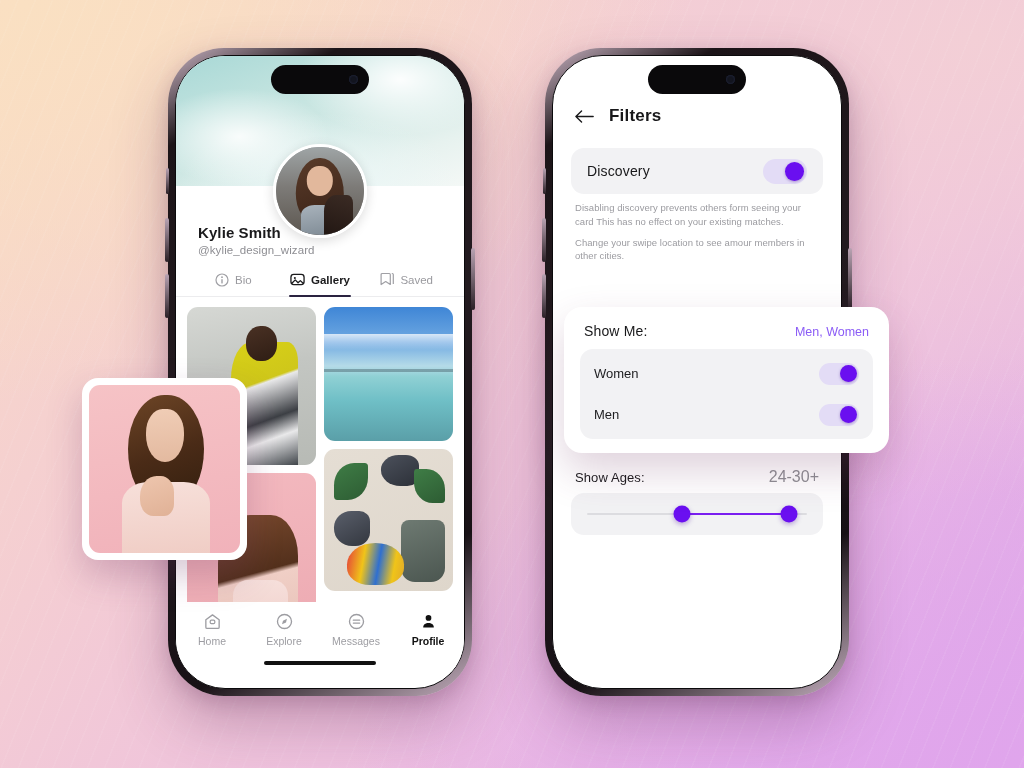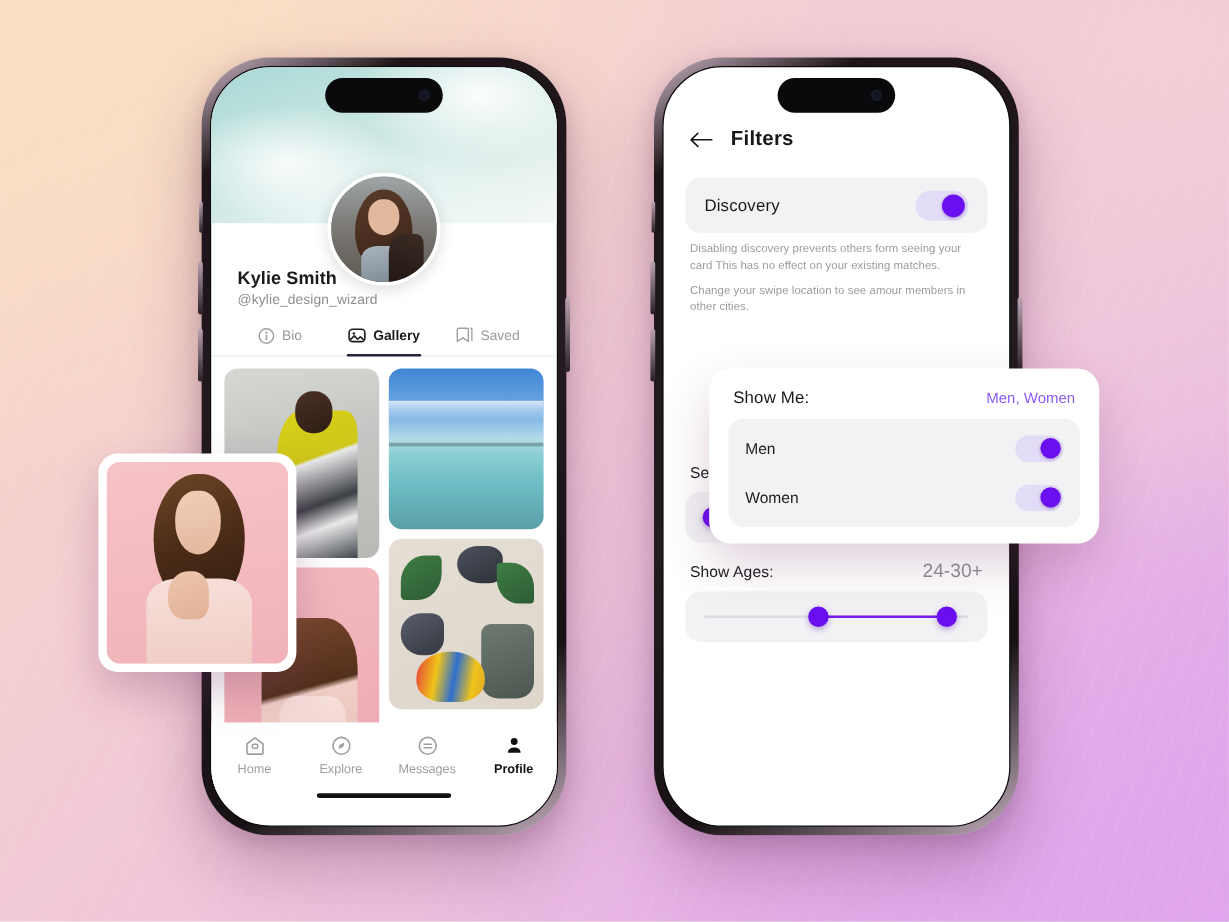--- a/index.html
+++ b/index.html
@@ -189,21 +189,21 @@
   .sl-val{font-size:16px;color:#8e8e93;}
   .slider-box{background:#f2f2f4;border-radius:13px;height:42px;position:relative;}
   .track{position:absolute;left:16px;right:16px;top:50%;transform:translateY(-50%);height:2px;
     background:#dcdce0;border-radius:2px;}
   .fill{position:absolute;top:0;bottom:0;background:#7a1ef0;border-radius:2px;}
   .thumb{position:absolute;top:50%;transform:translate(-50%,-50%);width:17px;height:17px;
     border-radius:50%;background:#6a0ff0;box-shadow:0 2px 5px rgba(70,10,160,.35);}
 
   
   .showme-card{
-    position:absolute; left:591px; top:307px; width:325px;
+    position:absolute; left:564px; top:307px; width:325px;
     background:#fff;border-radius:18px;padding:16px 16px 14px 16px;z-index:45;
     box-shadow:0 18px 40px rgba(110,50,95,.22);
   }
   .sm-head{display:flex;align-items:baseline;justify-content:space-between;padding:0 4px 10px 4px;}
   .sm-title{font-size:14px;color:#18181a;letter-spacing:.15px;}
   .sm-sum{font-size:12.5px;color:#8b5cf6;}
   .sm-list{background:#f2f2f4;border-radius:13px;padding:4px 14px;}
   .sm-item{display:flex;align-items:center;justify-content:space-between;height:41px;}
   .sm-item-label{font-size:13px;color:#1d1d1f;}
 </style>
@@ -419,25 +419,25 @@
   </div>
 </div>
 
 <div class="showme-card">
   <div class="sm-head">
     <span class="sm-title">Show Me:</span>
     <span class="sm-sum">Men, Women</span>
   </div>
   <div class="sm-list">
     <div class="sm-item">
+      <span class="sm-item-label">Women</span>
+      <span class="toggle sm">
+          <span class="knob"></span>
+        </span>
+    </div>
+    <div class="sm-item">
       <span class="sm-item-label">Men</span>
       <span class="toggle sm">
           <span class="knob"></span>
         </span>
     </div>
-    <div class="sm-item">
-      <span class="sm-item-label">Women</span>
-      <span class="toggle sm">
-          <span class="knob"></span>
-        </span>
-    </div>
   </div>
 </div>
 
 </body></html>

